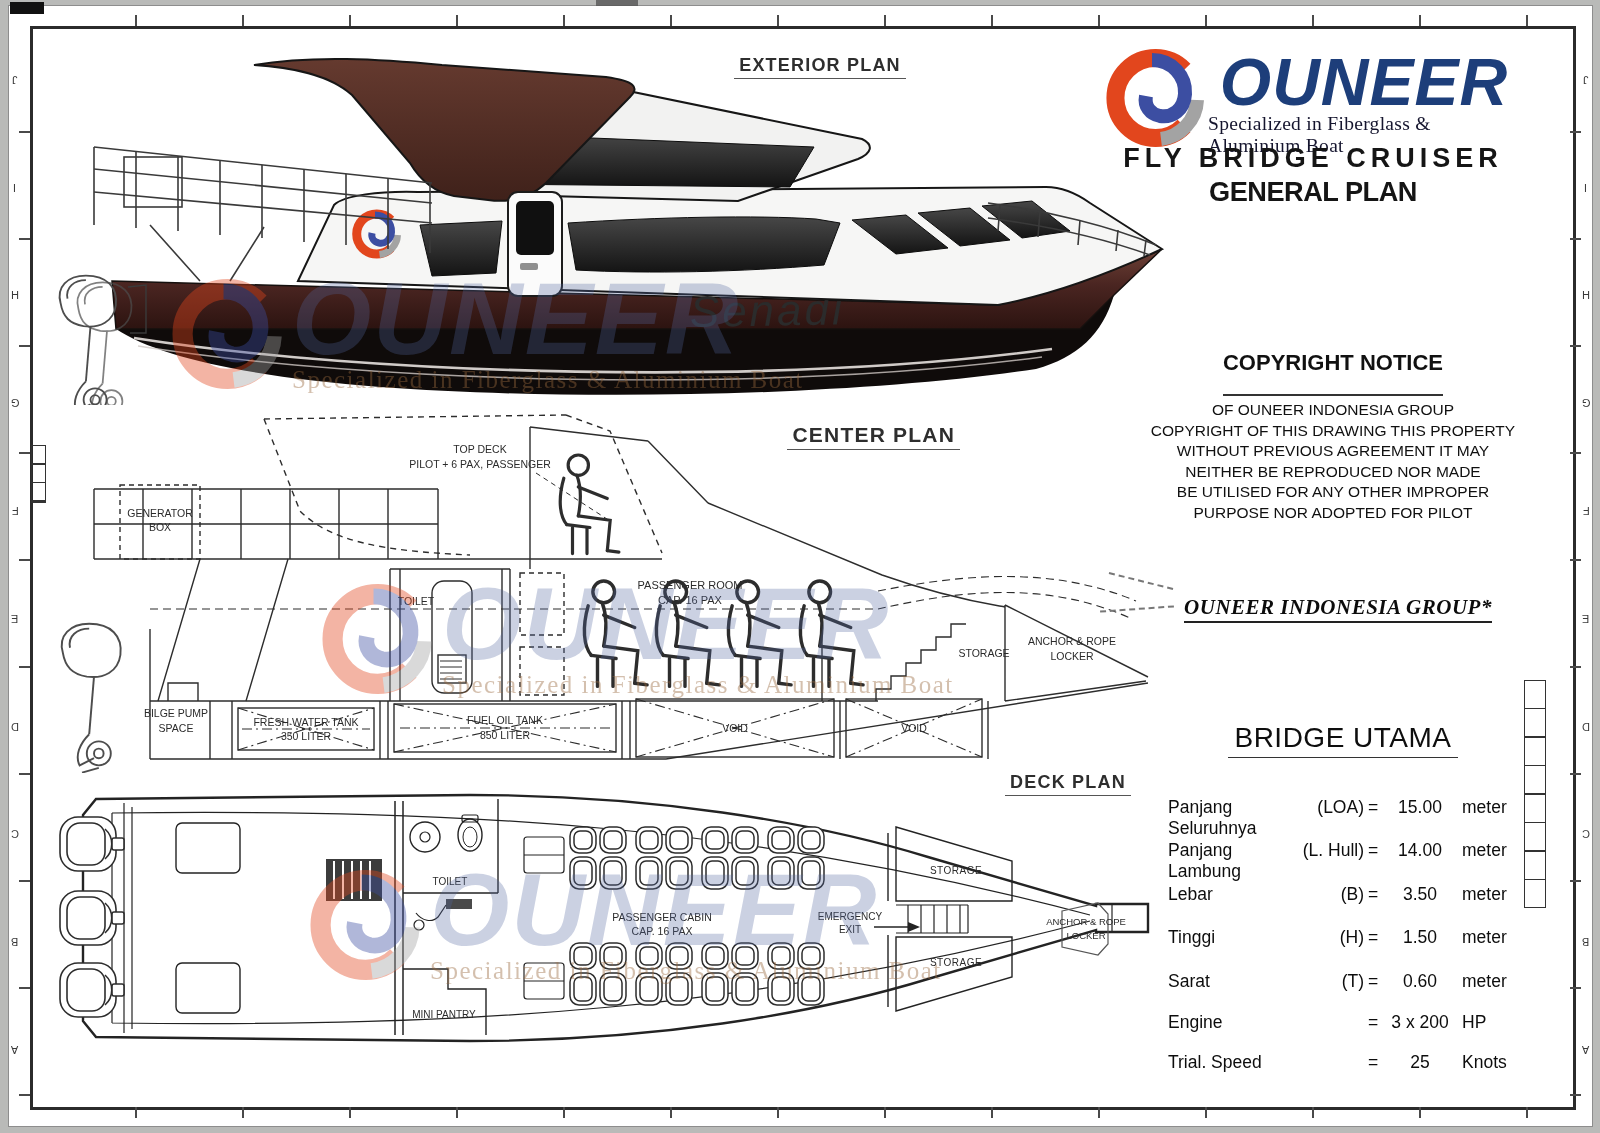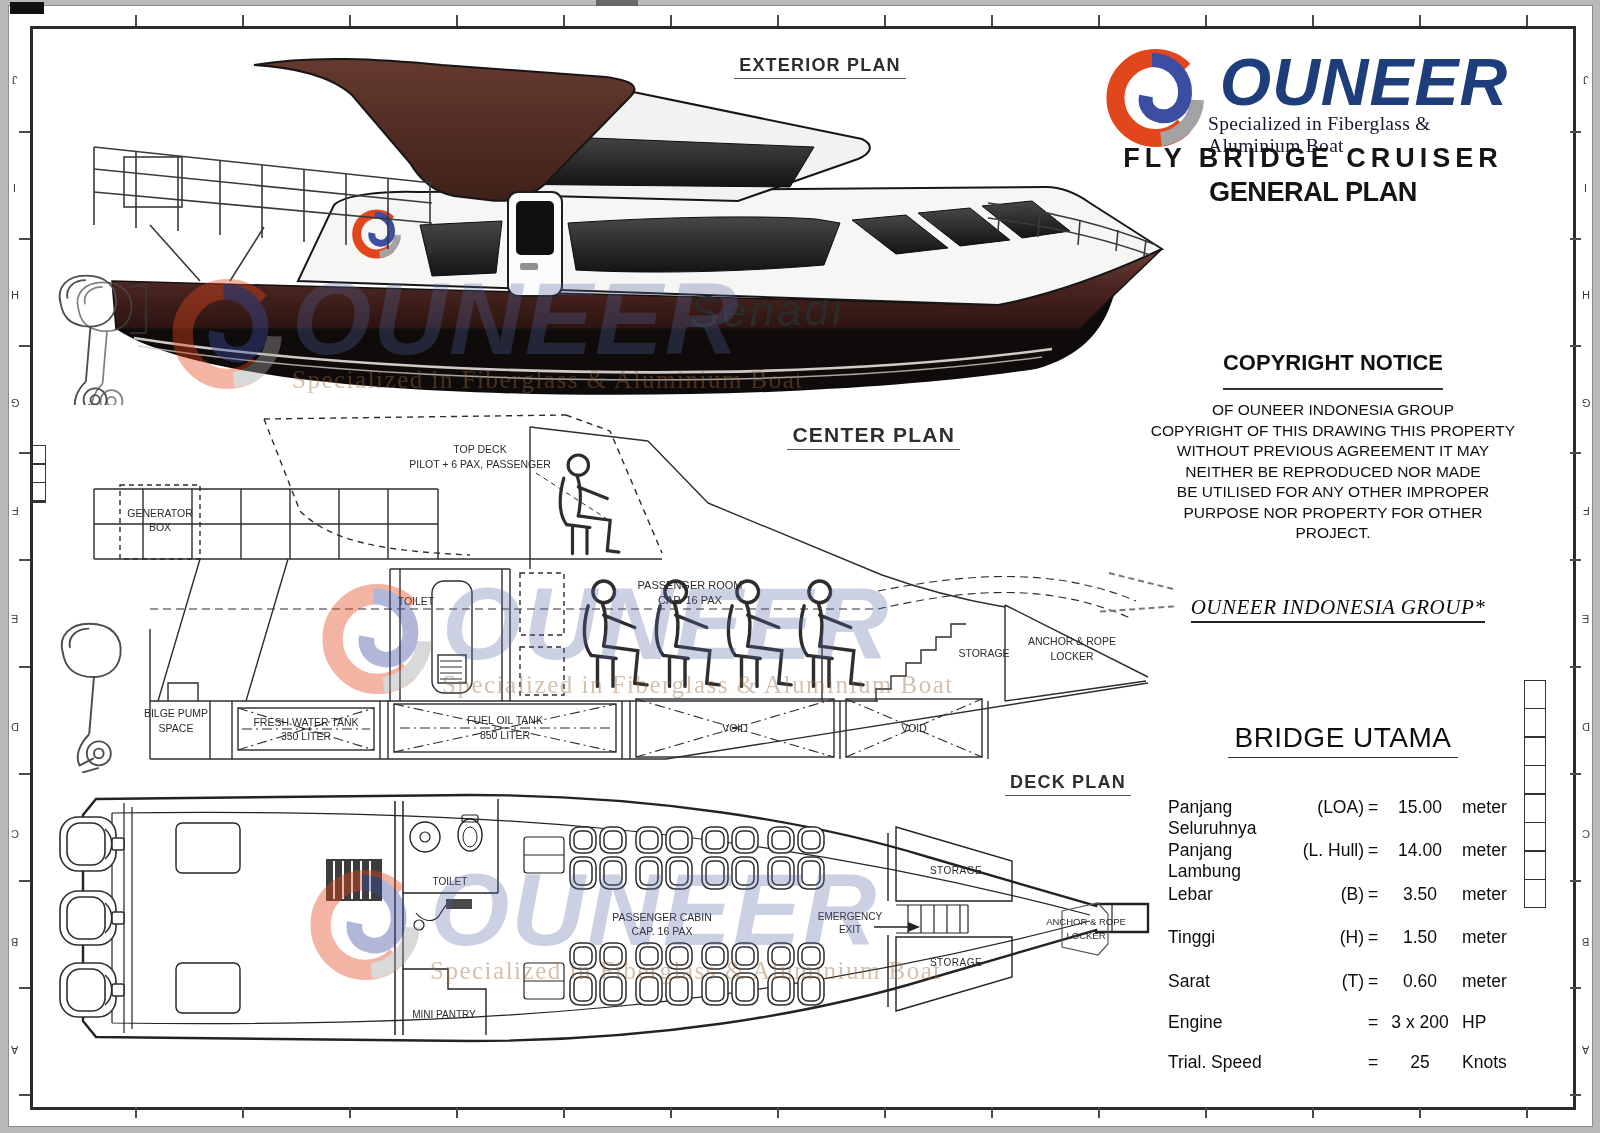--- a/index.html
+++ b/index.html
@@ -46,25 +46,25 @@
     letter-spacing:1px;line-height:.92;}
   .logo-tag{font-family:"Liberation Serif",serif;font-size:19.5px;color:#15152e;
     margin-top:0px;letter-spacing:.3px;}
   .doc-title1{position:absolute;left:1106px;top:143px;width:414px;text-align:center;
     font-size:27px;font-weight:600;letter-spacing:5px;color:#151515;}
   .doc-title2{position:absolute;left:1106px;top:176px;width:414px;text-align:center;
     font-size:28px;font-weight:600;letter-spacing:-.5px;color:#151515;transform:scaleX(.97);}
 
   .cr-title{position:absolute;left:1136px;top:350px;width:394px;text-align:center;
     font-size:22px;font-weight:700;color:#111;}
-  .cr-title span{display:inline-block;border-bottom:2px solid #333;padding-bottom:12px;}
+  .cr-title span{display:inline-block;border-bottom:2px solid #333;padding-bottom:18px;}
   .cr-body{position:absolute;left:1131px;top:400px;width:404px;text-align:center;
     font-size:15.5px;line-height:20.5px;color:#101010;}
   .company{position:absolute;left:1146px;top:595px;width:384px;text-align:center;}
-  .company span{display:inline-block;font-family:"Liberation Serif",serif;font-weight:400;
+  .company span{display:inline-block;font-family:"Liberation Serif",serif;font-weight:700;
     font-style:italic;font-size:21px;letter-spacing:.5px;color:#0c0c0c;
     border-bottom:2px solid #222;padding-bottom:1px;}
   .leader-dash{position:absolute;border-top:2px dashed #777;}
   .ld1{left:1108px;top:580px;width:66px;transform:rotate(14deg);}
   .ld2{left:1100px;top:608px;width:74px;transform:rotate(-4deg);}
 
   .ukuran{position:absolute;left:1178px;top:722px;width:330px;text-align:center;
     font-size:28px;color:#0e0e0e;letter-spacing:.5px;}
   .ukuran span{display:inline-block;border-bottom:1.8px solid #333;padding:0 6px 3px 6px;}
   .specs{position:absolute;left:1168px;top:781px;width:352px;height:290px;font-size:17.5px;color:#0d0d0d;margin-top:16px;}
@@ -408,22 +408,21 @@
 <div class="doc-title2">GENERAL PLAN</div>
 
 <div class="cr-title">
   <span>COPYRIGHT NOTICE</span></div>
 <div class="cr-body">
   <div>OF OUNEER INDONESIA GROUP</div>
   <div>COPYRIGHT OF THIS DRAWING THIS PROPERTY</div>
   <div>WITHOUT PREVIOUS AGREEMENT IT MAY</div>
   <div>NEITHER BE REPRODUCED NOR MADE</div>
   <div>BE UTILISED FOR ANY OTHER IMPROPER</div>
-  <div>PURPOSE NOR PROPERTY FOR OTHER</div>
-  <div>PROJECT.</div>
+  <div>PURPOSE NOR ADOPTED FOR PILOT</div>
 </div>
 <div class="leader-dash ld1"></div>
 <div class="leader-dash ld2"></div>
 <div class="company">
   <span>OUNEER INDONESIA GROUP*</span></div>
 
 <div class="ukuran">
   <span>BRIDGE UTAMA</span></div>
 
 <div class="specs">

